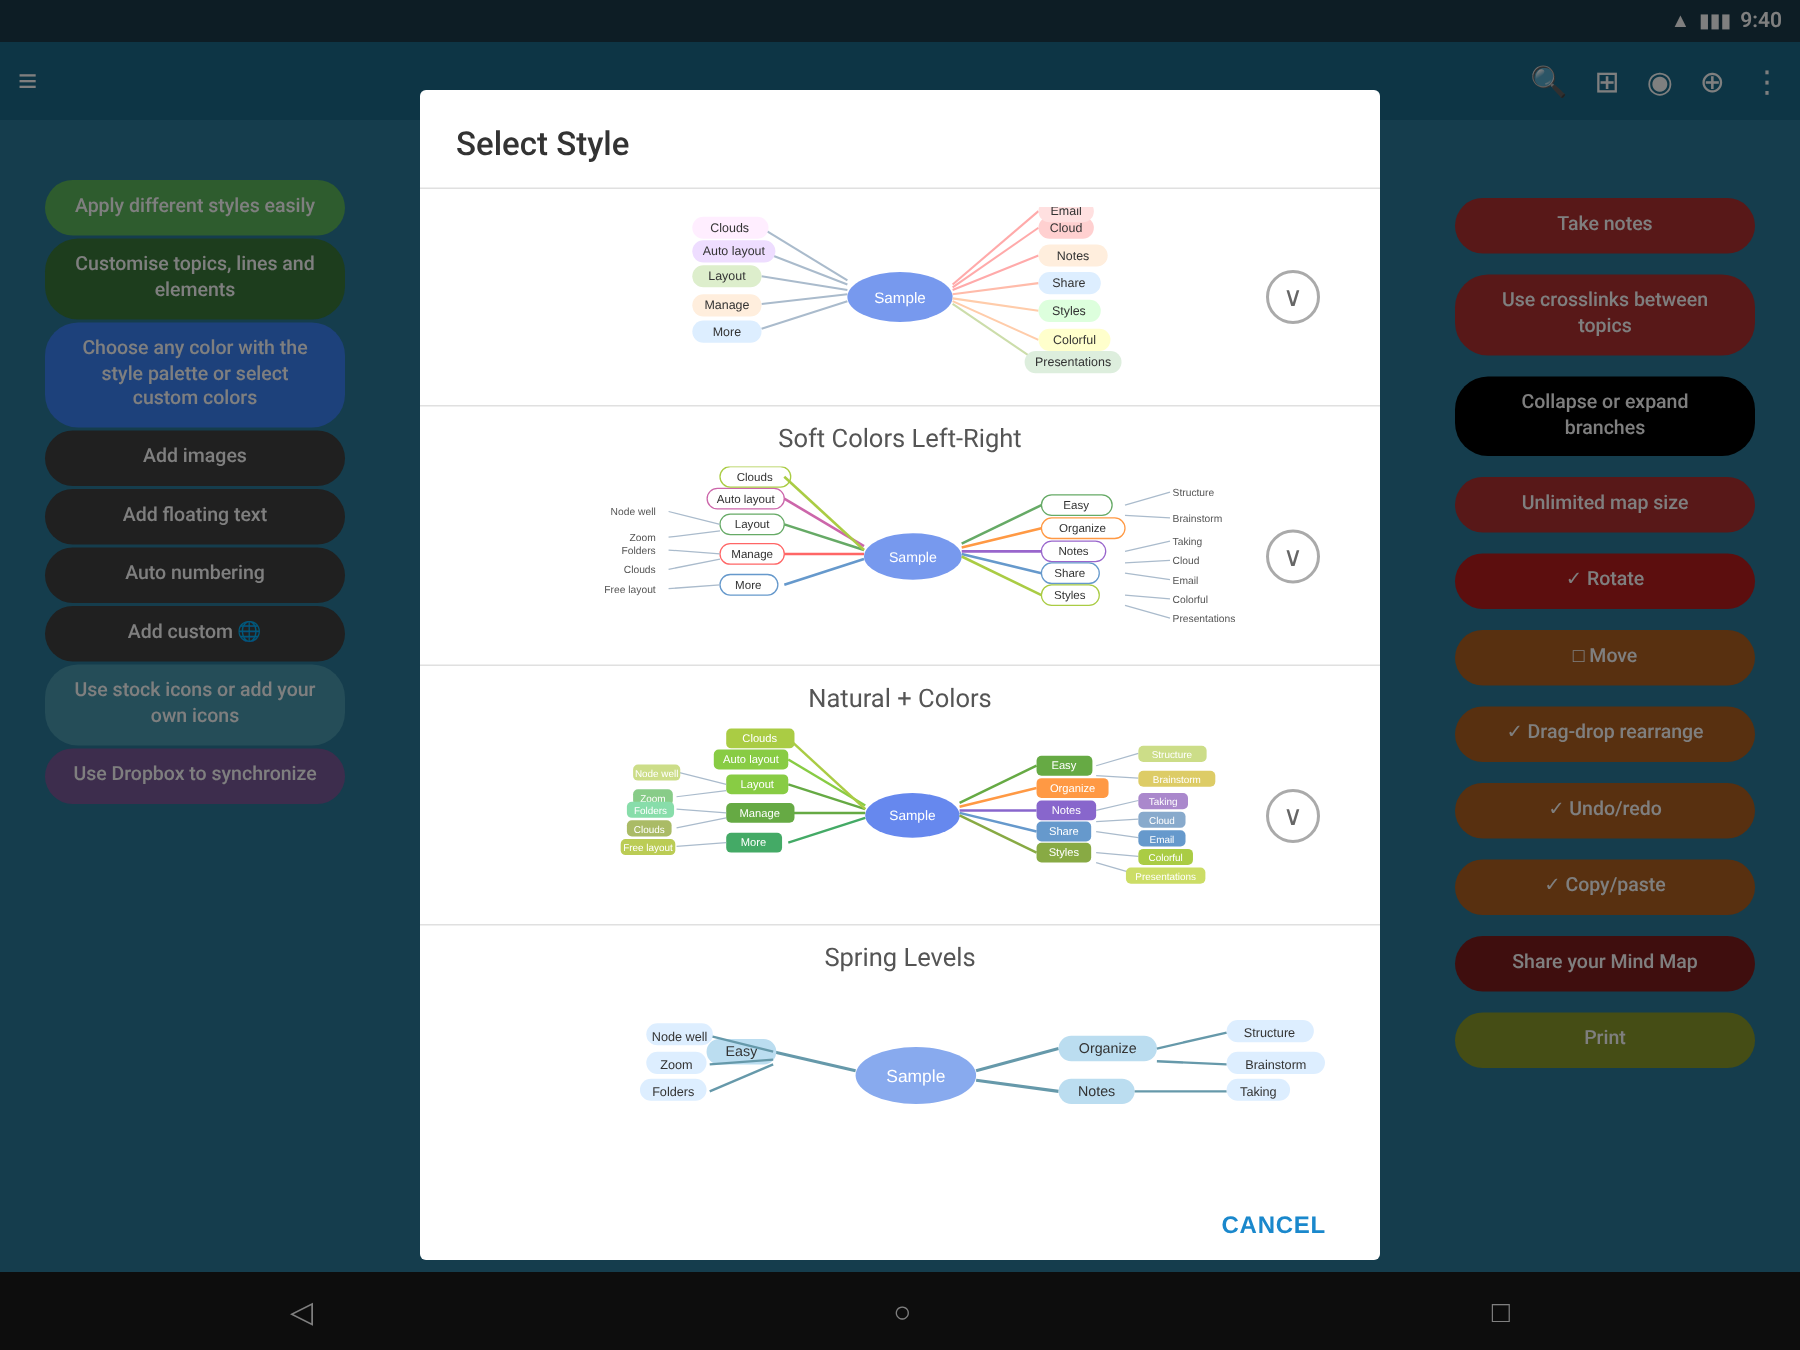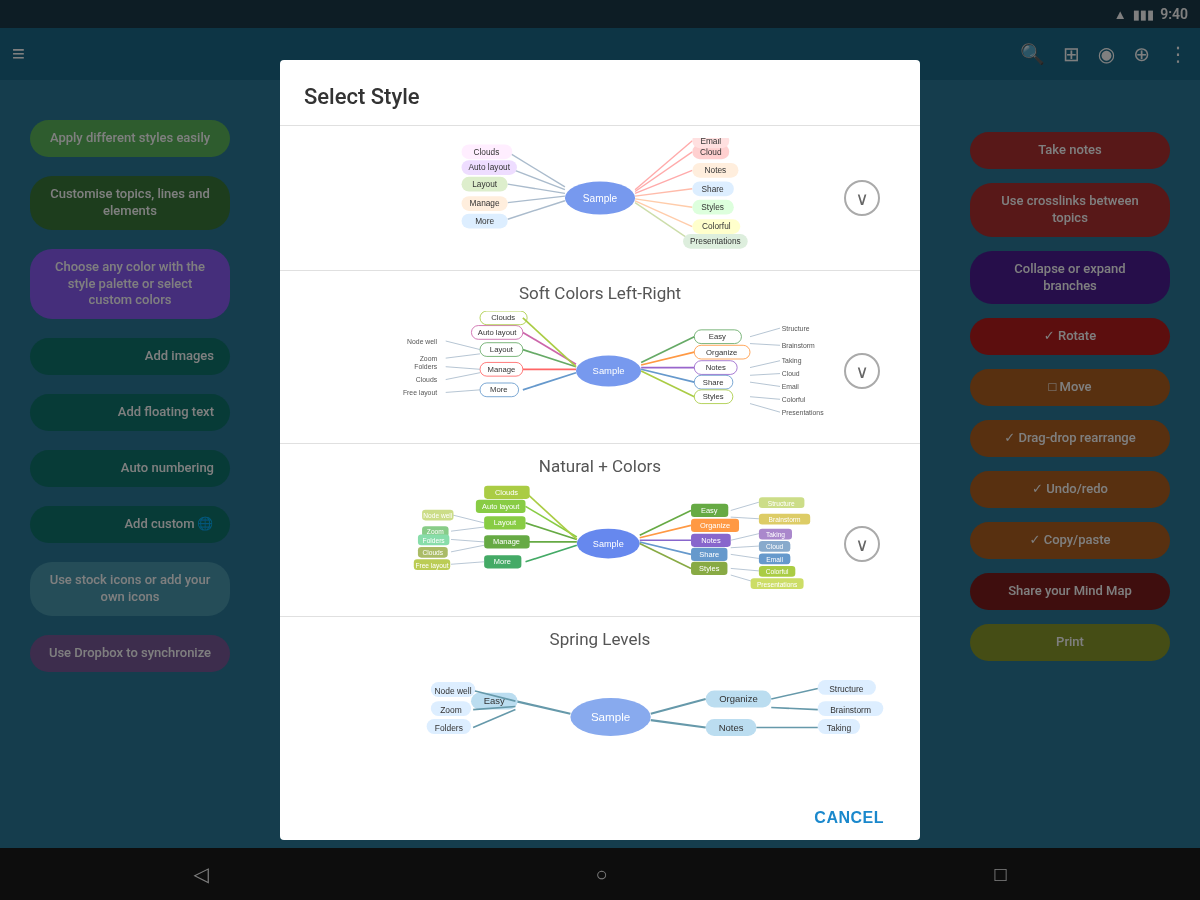--- a/index.html
+++ b/index.html
@@ -75,36 +75,36 @@
       overflow: hidden;
     }
 
     
     .left-nodes {
       position: absolute;
       left: 30px;
       top: 40px;
       display: flex;
       flex-direction: column;
-      gap: 19px;
+      gap: 2px;
     }
     .node-bubble {
       padding: 10px 16px;
       border-radius: 22px;
       color: white;
       font-size: 13px;
       font-weight: 500;
       text-align: center;
       max-width: 200px;
       line-height: 1.3;
     }
     .node-green { background: #5cb85c; }
     .node-darkgreen { background: #3a7a3a; }
-    .node-lightgreen { background: #8b5cf6; }
-    .node-gray { background: #0f766e; text-align: right; }
+    .node-lightgreen { background: #3b82f6; }
+    .node-gray { background: #404040; }
     .node-teal { background: #4a9ab0; }
     .node-purple { background: #7a5a9a; }
 
     
     .right-nodes {
       position: absolute;
       right: 30px;
       top: 52px;
       display: flex;
       flex-direction: column;
@@ -246,21 +246,22 @@
     <div class="node-bubble node-gray">Add floating text</div>
     <div class="node-bubble node-gray">Auto numbering</div>
     <div class="node-bubble node-gray">Add custom 🌐</div>
     <div class="node-bubble node-teal">Use stock icons or add your own icons</div>
     <div class="node-bubble node-purple">Use Dropbox to synchronize</div>
   </div>
 
   <div class="right-nodes">
     <div class="node-bubble" style="background:#b03030;">Take notes</div>
     <div class="node-bubble" style="background:#b03030;">Use crosslinks between topics</div>
-    <div class="node-bubble" style="background:#4c1d95;">Collapse or expand branches</div>
+    <div class="node-bubble" style="background:#000000;">Collapse or expand branches</div>
+    <div class="node-bubble" style="background:#b03030;">Unlimited map size</div>
     <div class="node-bubble" style="background:#b91c1c;">✓ Rotate</div>
     <div class="node-bubble" style="background:#b06020;">□ Move</div>
     <div class="node-bubble" style="background:#b06020;">✓ Drag-drop rearrange</div>
     <div class="node-bubble" style="background:#b06020;">✓ Undo/redo</div>
     <div class="node-bubble" style="background:#b06020;">✓ Copy/paste</div>
     <div class="node-bubble" style="background:#7f1d1d;">Share your Mind Map</div>
     <div class="node-bubble" style="background:#8a9a2a;">Print</div>
   </div>
 
 </div>

